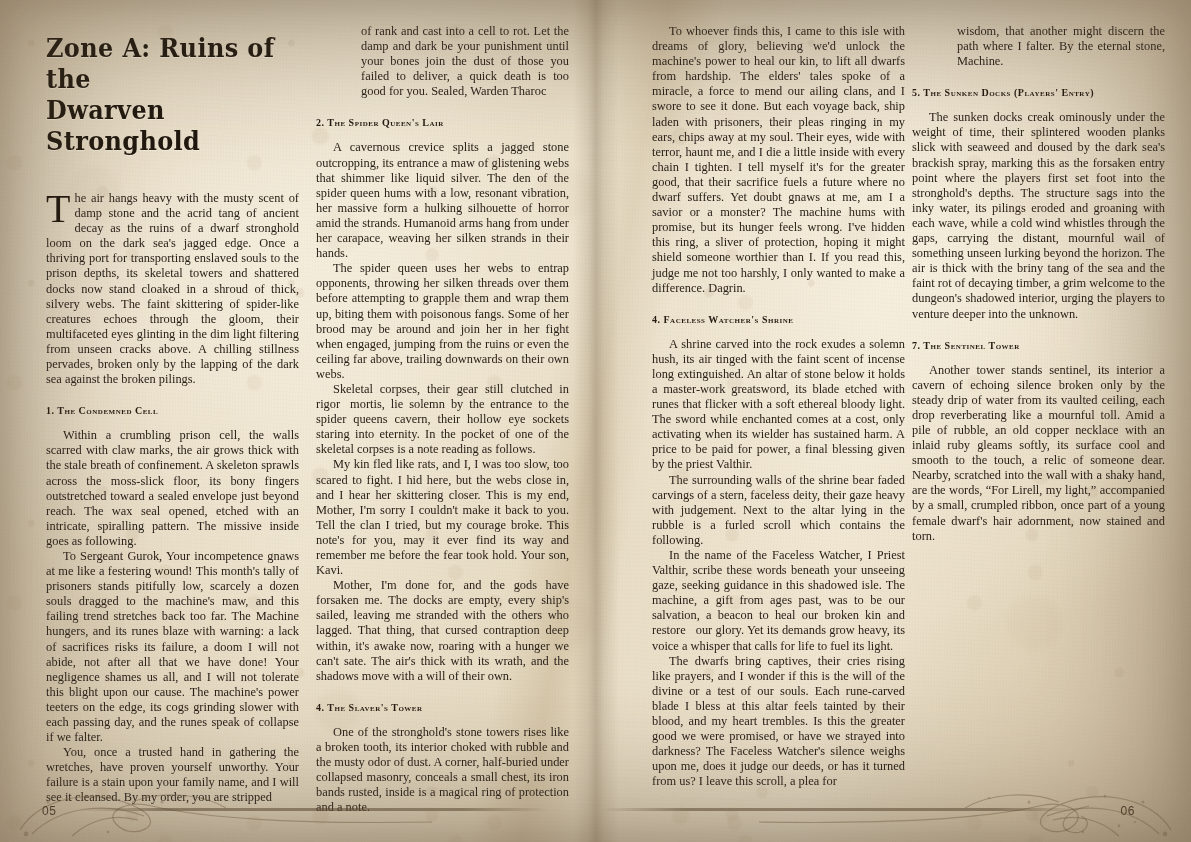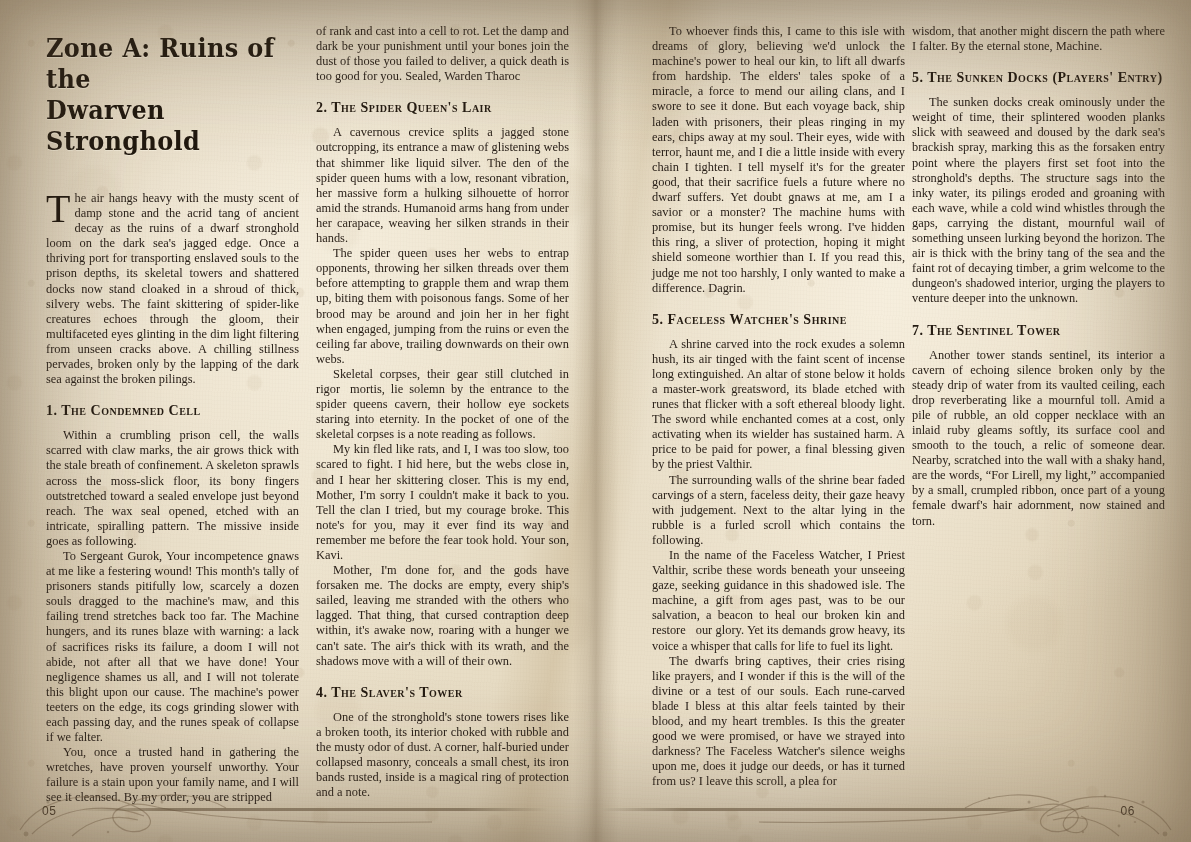--- a/index.html
+++ b/index.html
@@ -84,30 +84,30 @@
     text-align: left;
     text-shadow: 0 1px 0 rgba(255,250,235,.45);
     transform: scaleX(.94);
     transform-origin: left center;
   }
 
   .sec-head {
     font-family: "Liberation Serif", "DejaVu Serif", serif;
     font-variant: small-caps;
     font-weight: 700;
-    font-size: 14px;
+    font-size: 10px;
     line-height: 19px;
     letter-spacing: .5px;
     color: #231a11;
     text-align: left;
     margin: 14px 0 8px 0;
   }
 
   p { margin: 0; text-indent: 17px; }
-  p.noind { text-indent: 0; }
+  p.noind { text-indent: 0; margin-left: 45px; }
 
   
   .dropcap::first-letter {
     float: left;
     font-family: "Liberation Serif", "DejaVu Serif", serif;
     font-size: 40px;
     line-height: 31px;
     padding: 2px 4px 0 0;
     color: #1d150d;
   }
@@ -163,21 +163,21 @@
       <p>The spider queen uses her webs to entrap opponents, throwing her silken threads over them before attempting to grapple them and wrap them up, biting them with poisonous fangs. Some of her brood may be around and join her in her fight when engaged, jumping from the ruins or even the ceiling far above, trailing downwards on their own webs.</p>
       <p><span>Skeletal corpses, their gear still clutched in rigor</span><span class="gap"></span><span>mortis, lie solemn by the entrance to the spider queens cavern, their hollow eye sockets staring into eternity. In the pocket of one of the skeletal corpses is a note reading as follows.</span></p>
       <p>My kin fled like rats, and I, I was too slow, too scared to fight. I hid here, but the webs close in, and I hear her skittering closer. This is my end, Mother, I'm sorry I couldn't make it back to you. Tell the clan I tried, but my courage broke. This note's for you, may it ever find its way and remember me before the fear took hold. Your son, Kavi.</p>
       <p>Mother, I'm done for, and the gods have forsaken me. The docks are empty, every ship's sailed, leaving me stranded with the others who lagged. That thing, that cursed contraption deep within, it's awake now, roaring with a hunger we can't sate. The air's thick with its wrath, and the shadows move with a will of their own.</p>
       <h2 class="sec-head">4. The Slaver's Tower</h2>
       <p>One of the stronghold's stone towers rises like a broken tooth, its interior choked with rubble and the musty odor of dust. A corner, half-buried under collapsed masonry, conceals a small chest, its iron bands rusted, inside is a magical ring of protection and a note.</p>
     </div>
 
     <div class="col" id="col3">
       <p>To whoever finds this, I came to this isle with dreams of glory, believing we'd unlock the machine's power to heal our kin, to lift all dwarfs from hardship. The elders' tales spoke of a miracle, a force to mend our ailing clans, and I swore to see it done. But each voyage back, ship laden with prisoners, their pleas ringing in my ears, chips away at my soul. Their eyes, wide with terror, haunt me, and I die a little inside with every chain I tighten. I tell myself it's for the greater good, that their sacrifice fuels a future where no dwarf suffers. Yet doubt gnaws at me, am I a savior or a monster? The machine hums with promise, but its hunger feels wrong. I've hidden this ring, a sliver of protection, hoping it might shield someone worthier than I. If you read this, judge me not too harshly, I only wanted to make a difference. Dagrin.</p>
-      <h2 class="sec-head">5. Faceless Watcher's Shrine</h2>
+      <h2 class="sec-head">4. Faceless Watcher's Shrine</h2>
       <p>A shrine carved into the rock exudes a solemn hush, its air tinged with the faint scent of incense long extinguished. An altar of stone below it holds a master-work greatsword, its blade etched with runes that flicker with a soft ethereal bloody light. The sword while enchanted comes at a cost, only activating when its wielder has sustained harm. A price to be paid for power, a final blessing given by the priest Valthir.</p>
       <p>The surrounding walls of the shrine bear faded carvings of a stern, faceless deity, their gaze heavy with judgement. Next to the altar lying in the rubble is a furled scroll which contains the following.</p>
       <p><span>In the name of the Faceless Watcher, I Priest Valthir, scribe these words beneath your unseeing gaze, seeking guidance in this shadowed isle. The machine, a gift from ages past, was to be our salvation, a beacon to heal our broken kin and restore</span><span class="gap"></span><span>our glory. Yet its demands grow heavy, its voice a whisper that calls for life to fuel its light.</span></p>
       <p>The dwarfs bring captives, their cries rising like prayers, and I wonder if this is the will of the divine or a test of our souls. Each rune-carved blade I bless at this altar feels tainted by their blood, and my heart trembles. Is this the greater good we were promised, or have we strayed into darkness? The Faceless Watcher's silence weighs upon me, does it judge our deeds, or has it turned from us? I leave this scroll, a plea for</p>
     </div>
 
     <div class="col" id="col4">
       <p class="noind">wisdom, that another might discern the path where I falter. By the eternal stone, Machine.</p>
       <h2 class="sec-head">5. The Sunken Docks (Players' Entry)</h2>
       <p>The sunken docks creak ominously under the weight of time, their splintered wooden planks slick with seaweed and doused by the dark sea's brackish spray, marking this as the forsaken entry point where the players first set foot into the stronghold's depths. The structure sags into the inky water, its pilings eroded and groaning with each wave, while a cold wind whistles through the gaps, carrying the distant, mournful wail of something unseen lurking beyond the horizon. The air is thick with the briny tang of the sea and the faint rot of decaying timber, a grim welcome to the dungeon's shadowed interior, urging the players to venture deeper into the unknown.</p>

